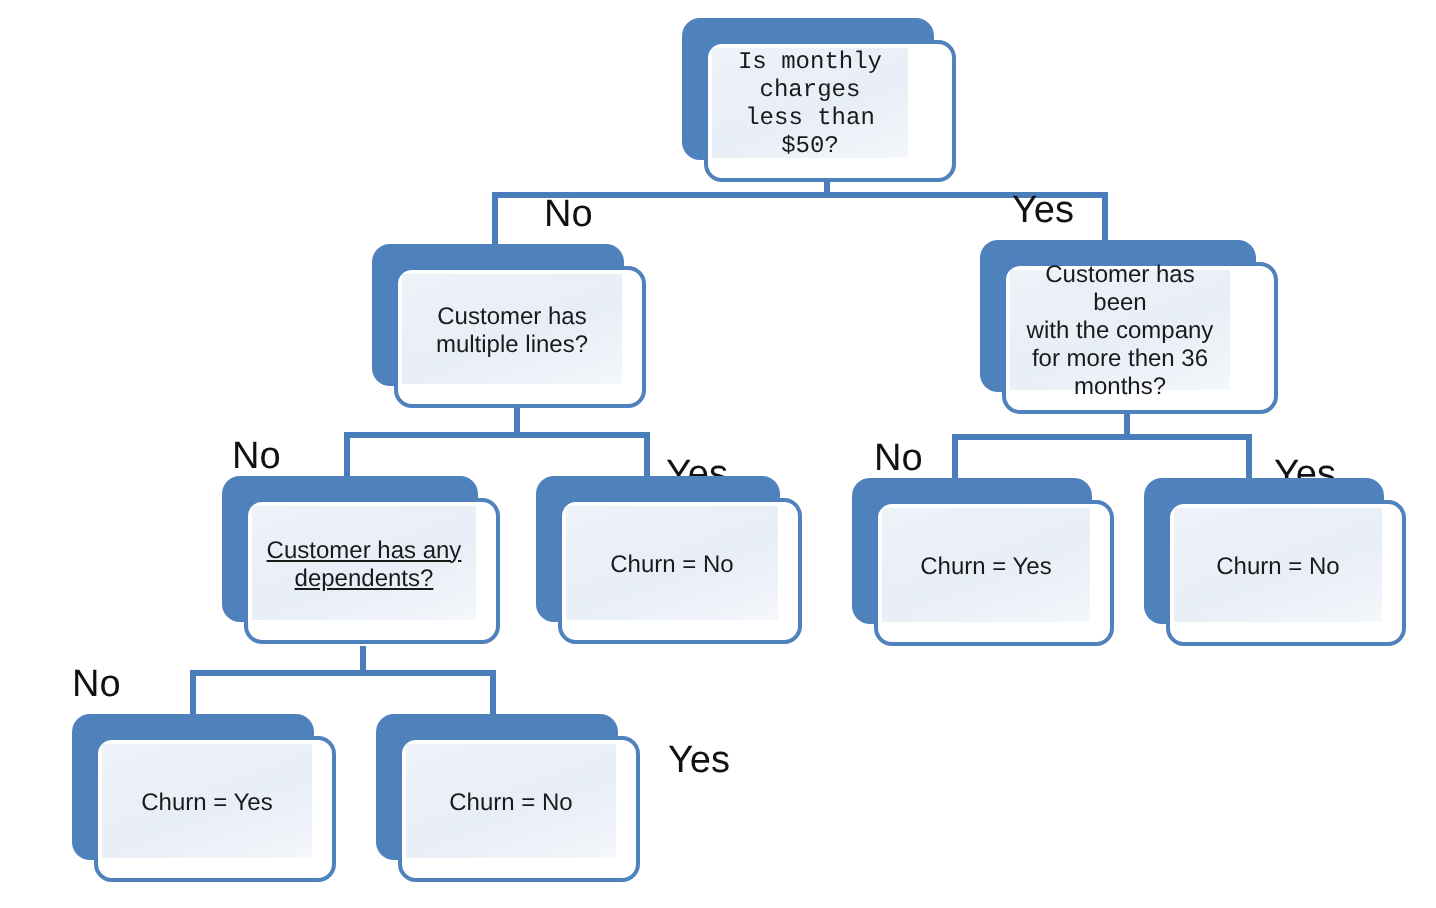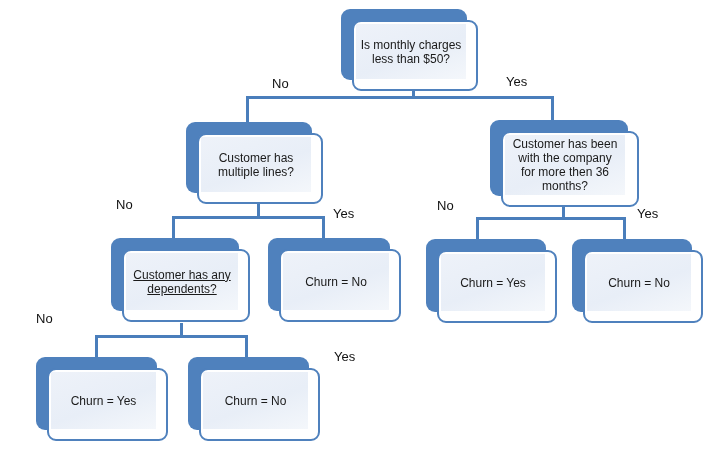--- a/index.html
+++ b/index.html
@@ -65,23 +65,24 @@
     font-size: 12px;
     line-height: 14px;
     color: #1a1a1a;
     padding: 0 4px;
     white-space: pre-line;
   }
 
   
   .edge-label {
     position: absolute;
-    font-size: 13px;
+    font-size: 19px;
     color: #111111;
     white-space: nowrap;
+    margin-top: 21px;
   }
 </style>
 </head>
 <body>
 
 <div id="diagram">
 
   <div class="conn conn-v" style="left:412px; top:88px; width:3px; height:10px;"></div>
   <div class="conn conn-h" style="left:246px; top:96px; width:308px; height:3px;"></div>
   <div class="conn conn-v" style="left:246px; top:96px; width:3px; height:26px;"></div>
@@ -110,41 +111,41 @@
 
   <div class="edge-label" style="left:437px; top:198px;">No</div>
   <div class="edge-label" style="left:637px; top:206px;">Yes</div>
 
   <div class="edge-label" style="left:36px; top:311px;">No</div>
   <div class="edge-label" style="left:334px; top:349px;">Yes</div>
 
   <div class="node" style="left:341px; top:9px; width:138px; height:84px;">
     <div class="shadow" style="width:126px; height:71px;"></div>
     <div class="card" style="left:11px; top:11px; width:126px; height:71px;">
-      <div class="panel" style="width:110px; height:55px;">
+      <div class="panel" style="width:98px; height:55px;font-family:Liberation Mono, monospace;">
         <span class="label">Is monthly charges
 less than $50?</span>
       </div>
     </div>
   </div>
 
   <div class="node" style="left:186px; top:122px; width:138px; height:84px;">
     <div class="shadow" style="width:126px; height:71px;"></div>
     <div class="card" style="left:11px; top:11px; width:126px; height:71px;">
       <div class="panel" style="width:110px; height:55px;align-items:center;">
         <span class="label">Customer has
 multiple lines?</span>
       </div>
     </div>
   </div>
 
   <div class="node" style="left:490px; top:120px; width:150px; height:89px;">
     <div class="shadow" style="width:138px; height:76px;"></div>
     <div class="card" style="left:11px; top:11px; width:138px; height:76px;">
-      <div class="panel" style="width:120px; height:60px;">
+      <div class="panel" style="width:110px; height:60px;">
         <span class="label">Customer has been
 with the company
 for more then 36
 months?</span>
       </div>
     </div>
   </div>
 
   <div class="node" style="left:111px; top:238px; width:140px; height:87px;">
     <div class="shadow" style="width:128px; height:73px;"></div>

